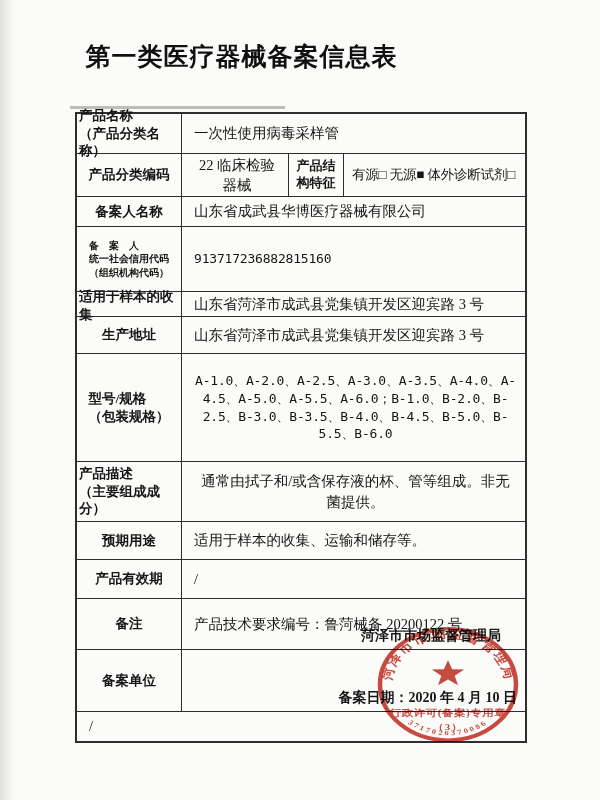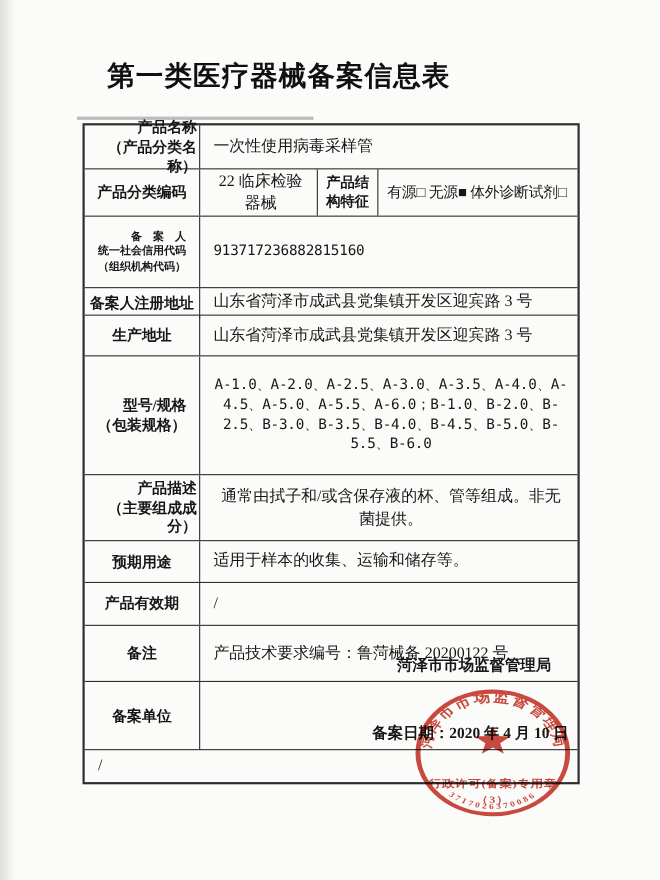--- a/index.html
+++ b/index.html
@@ -11,39 +11,39 @@
   .page{
     position:relative;width:600px;height:800px;
     background:#fbfbf9;color:#161616;
   }
   .page::before{
     content:"";position:absolute;left:0;top:0;bottom:0;width:14px;
     background:linear-gradient(90deg,rgba(110,110,110,.20),rgba(110,110,110,0));
     pointer-events:none;
   }
   .doc-title{
-    position:absolute;top:40px;left:0;width:483px;margin:12px;
+    position:absolute;top:40px;left:0;width:483px;margin:0;
     text-align:center;font-size:25px;font-weight:700;letter-spacing:1px;color:#101010;
   }
   .filing-no{
     position:absolute;top:85px;right:70px;
     font-size:15px;font-weight:600;letter-spacing:.5px;
   }
   .tbl{
     position:absolute;left:75px;top:112px;width:452px;
     border:2px solid #2e2e2e;box-sizing:border-box;
     background:transparent;
   }
   .row{display:flex;border-bottom:1px solid #2e2e2e;box-sizing:border-box;}
   .row:last-child{border-bottom:none;}
   .lbl{
     width:105px;flex:0 0 105px;box-sizing:border-box;
     border-right:1px solid #2e2e2e;
     display:flex;align-items:center;justify-content:center;
-    text-align:right;white-space:pre-line;
+    text-align:left;white-space:pre-line;
     font-size:13.5px;font-weight:600;line-height:1.3;padding:14px 2px;
   }
   .val{
     flex:1;display:flex;align-items:center;box-sizing:border-box;
     padding:2px 8px 2px 12px;font-size:14.5px;font-weight:500;line-height:1.4;text-align:center;
   }
   .lbl.small{font-size:10px;line-height:1.32;}
   .val.mono{font-family:"DejaVu Sans Mono","Liberation Mono",monospace;font-size:13px;line-height:1.38;letter-spacing:-.2px;}
   .c2{flex:0 0 107px;border-right:1px solid #2e2e2e;}
   .c3{flex:0 0 55px;border-right:1px solid #2e2e2e;font-size:13px;}
@@ -86,30 +86,34 @@
     </div>
 
     <div class="row" style="height:43px">
       <div class="lbl">产品分类编码</div>
       <div class="val c2">22 临床检验器械</div>
       <div class="lbl c3">产品结
 构特征</div>
       <div class="val c4">有源□ 无源■ 体外诊断试剂□</div>
     </div>
 
+    <div class="row" style="height:30px">
+      <div class="lbl">备案人名称</div>
+      <div class="val">山东省成武县华博医疗器械有限公司</div>
+    </div>
 
     <div class="row" style="height:65px">
       <div class="lbl small">备　案　人
 统一社会信用代码
 （组织机构代码）</div>
       <div class="val mono">913717236882815160</div>
     </div>
 
     <div class="row" style="height:25px">
-      <div class="lbl">备案人注册地址</div>
+      <div class="lbl">适用于样本的收集</div>
       <div class="val">山东省菏泽市成武县党集镇开发区迎宾路 3 号</div>
     </div>
 
     <div class="row" style="height:37px">
       <div class="lbl">生产地址</div>
       <div class="val">山东省菏泽市成武县党集镇开发区迎宾路 3 号</div>
     </div>
 
     <div class="row" style="height:108px">
       <div class="lbl">型号/规格

